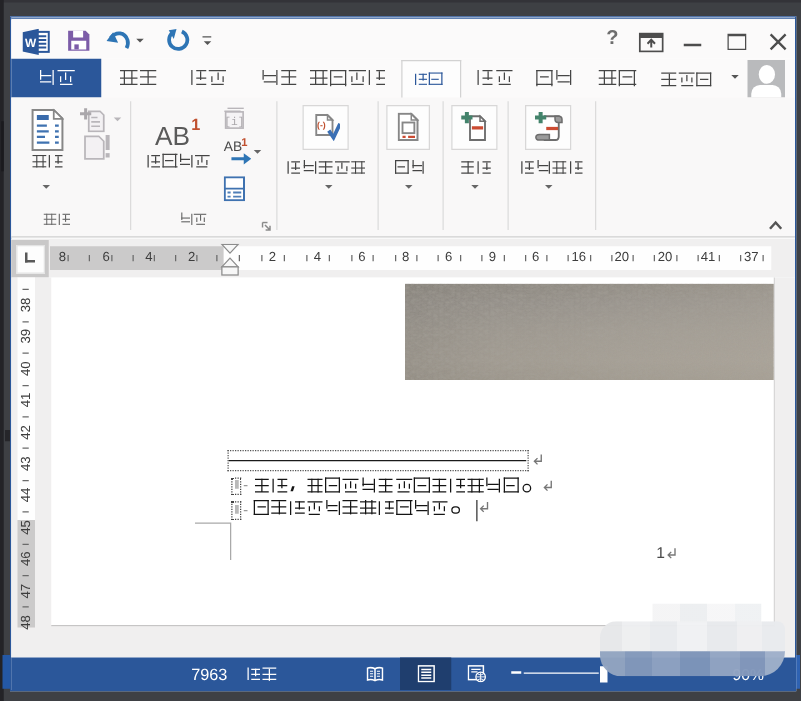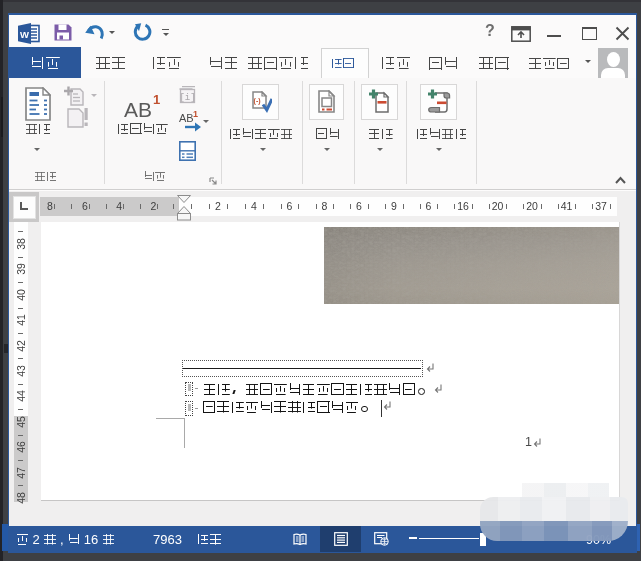--- a/index.html
+++ b/index.html
@@ -393,21 +393,20 @@
   <div class="abs" style="left:147px;top:196px;width:28px;height:1px;background:#a9a9a9"></div>
   <div class="abs" style="left:175px;top:196px;width:1px;height:29.5px;background:#a9a9a9"></div>
 
   <div class="abs" style="left:516px;top:213px;font-size:12.5px;color:#4a4a4a">1</div>
   <svg class="abs" style="left:524px;top:216px" width="9" height="10" viewBox="0 0 9 10">
       <path d="M7,0.5 V6 H2 M4,3.5 L1.5,6 L4,8.5" fill="none" stroke="#777" stroke-width="1.1"></path>
     </svg>
 </div>
 
 <div id="status" class="abs" style="left:9px;top:526px;width:627px;height:26px;background:#2b579a;color:#fff">
-  <div class="abs" style="left:7px;top:5.5px;font-size:13px;white-space:nowrap"><span class="k k4"></span> 2 <span class="k k5"></span> , <span class="k k6"></span> 16 <span class="k k5"></span></div>
   <div class="abs" style="left:144px;top:5.5px;font-size:13px;white-space:nowrap">7963&nbsp;&nbsp;&nbsp; <span class="k k3"></span><span class="k k1"></span></div>
 
   <svg class="abs" style="left:284px;top:6.5px" width="14" height="13" viewBox="0 0 14 13">
     <path d="M1,1.5 Q4,0.5 7,2 Q10,0.5 13,1.5 V11 Q10,10 7,11.5 Q4,10 1,11 Z" fill="none" stroke="#fff" stroke-width="1.2"></path>
     <line x1="7" y1="2" x2="7" y2="11.5" stroke="#fff" stroke-width="1.2"></line>
     <g stroke="#fff" stroke-width="0.9">
         <line x1="3" y1="4" x2="5.5" y2="4"></line>
         <line x1="8.5" y1="4" x2="11" y2="4"></line>
         <line x1="3" y1="6" x2="5.5" y2="6"></line>
         <line x1="8.5" y1="6" x2="11" y2="6"></line>

